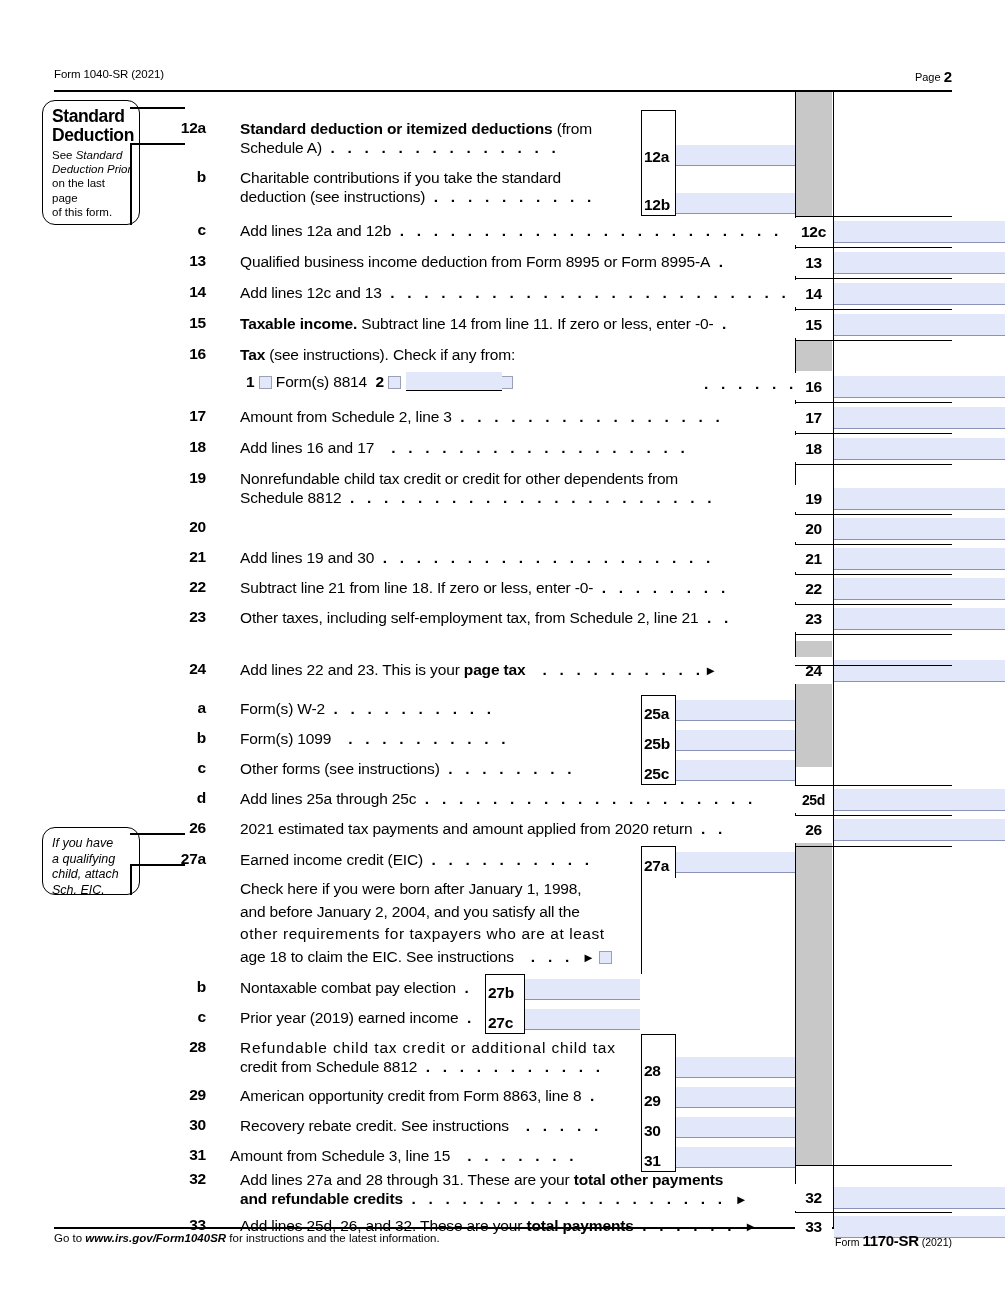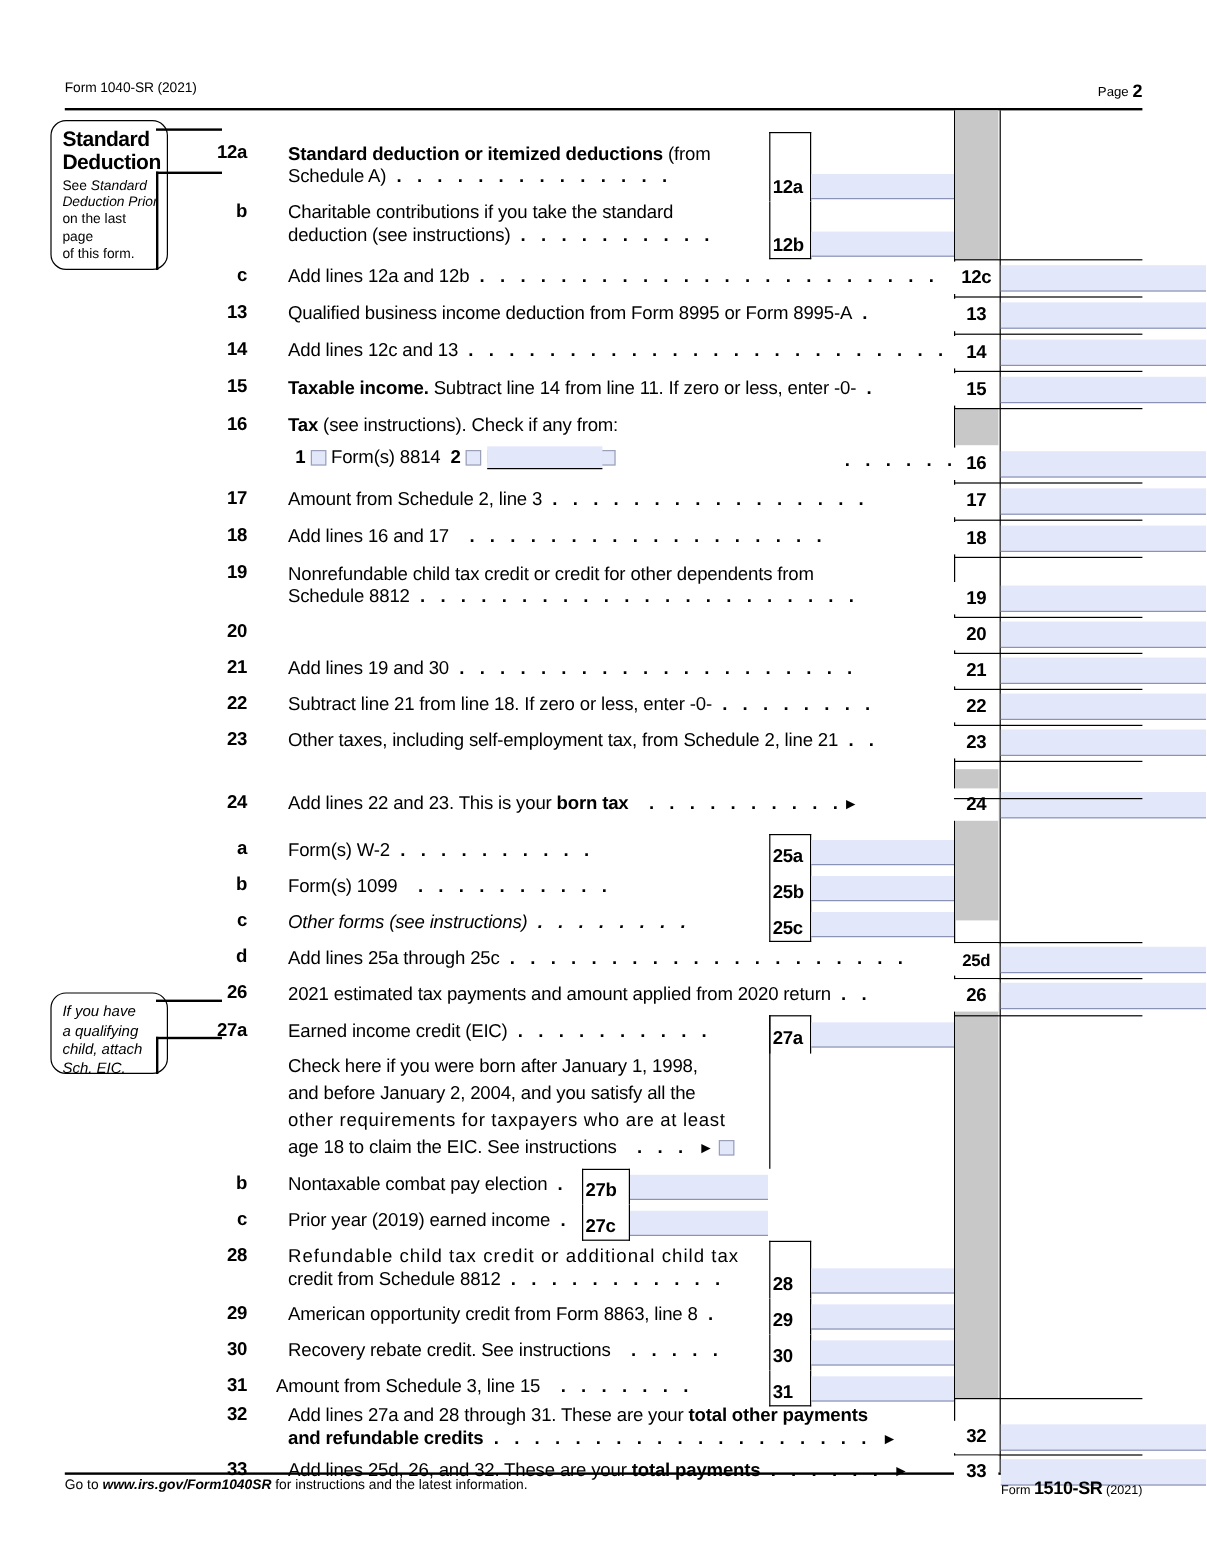--- a/index.html
+++ b/index.html
@@ -276,21 +276,21 @@
         <span>Other taxes, including self-employment tax, from Schedule 2, line 21</span><span class="dots"> . .</span>
       </div>
       <div class="numbox" style="left:741px; top:1px; height:27px;">23</div>
       <div class="money outer" style="top:4px;"></div>
     </div>
 
     <div class="hrule" style="top:542px;"></div>
     <div class="row" style="top:542px; height:31px;margin-top:22px;">
       <div class="lnum" style="left:108px; top:4px; width:44px;">24</div>
       <div class="ltxt" style="left:186px; top:4px; width:560px;">
-        <span>Add lines 22 and 23. This is your </span><b>born tax</b><span class="dots"> &nbsp;. . . . . . . . . .</span><span class="arrow">►</span>
+        <span>Add lines 22 and 23. This is your </span><b>page tax</b><span class="dots"> &nbsp;. . . . . . . . . .</span><span class="arrow">►</span>
       </div>
       <div class="numbox" style="left:741px; top:1px; height:27px;">24</div>
       <div class="money outer" style="top:4px;"></div>
     </div>
 
     <div class="hrule" style="top:573px;"></div>
 
     <div class="row" style="top:603px; height:30px;">
       <div class="lnum" style="left:108px; top:4px; width:44px;">a</div>
       <div class="ltxt" style="left:186px; top:4px; width:450px;">
@@ -306,21 +306,21 @@
       <div class="ltxt" style="left:186px; top:4px; width:450px;">
         <span>Form(s) 1099</span><span class="dots"> &nbsp;. . . . . . . . . .</span>
       </div>
       <div class="inbox" style="left:587px; top:0px; width:35px; height:30px; border-bottom:none; border-top:none;"></div>
       <div class="inlabel" style="left:588px; top:3px; width:34px; height:25px;">25b</div>
       <div class="money" style="left:622px; top:5px; width:119px; height:21px;"></div>
     </div>
 
     <div class="row" style="top:663px; height:30px;">
       <div class="lnum" style="left:108px; top:4px; width:44px;">c</div>
-      <div class="ltxt" style="left:186px; top:4px; width:450px;font-style:italic;">
+      <div class="ltxt" style="left:186px; top:4px; width:450px;">
         <span>Other forms (see instructions)</span><span class="dots"> . . . . . . . .</span>
       </div>
       <div class="inbox" style="left:587px; top:0px; width:35px; height:30px; border-top:none;"></div>
       <div class="inlabel" style="left:588px; top:3px; width:34px; height:25px;">25c</div>
       <div class="money" style="left:622px; top:5px; width:119px; height:21px;"></div>
     </div>
 
     <div class="hrule" style="top:693px;"></div>
     <div class="row" style="top:693px; height:30px;">
       <div class="lnum" style="left:108px; top:4px; width:44px;">d</div>
@@ -472,17 +472,17 @@
   </div>
   <div class="brk" style="left:130px; top:833px; width:55px; height:2.2px;"></div>
   <div class="brk" style="left:130px; top:864px; width:55px; height:2.2px;"></div>
   <div class="brk" style="left:130px; top:864px; width:2.2px; height:31px;"></div>
 
   <div class="ftr">
     <div class="ftr-l">
       <span>Go to </span><i>www.irs.gov/Form1040SR</i><span> for instructions and the latest information.</span>
     </div>
     <div class="ftr-r">
-      <span>Form</span> <span class="big">1510-SR</span> <span>(2021)</span>
+      <span>Form</span> <span class="big">1170-SR</span> <span>(2021)</span>
     </div>
   </div>
 
 </div>
 
 </body></html>

